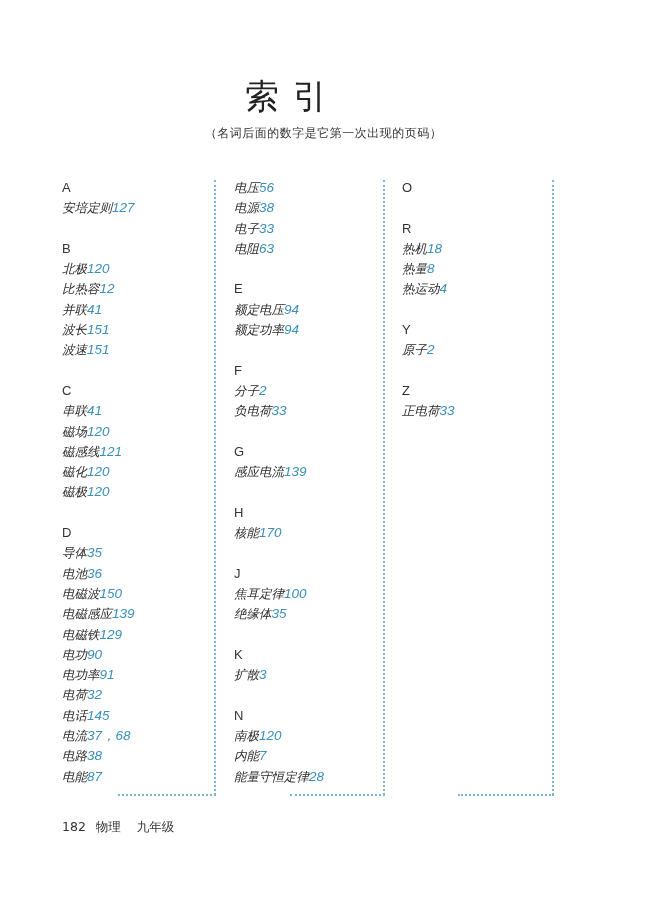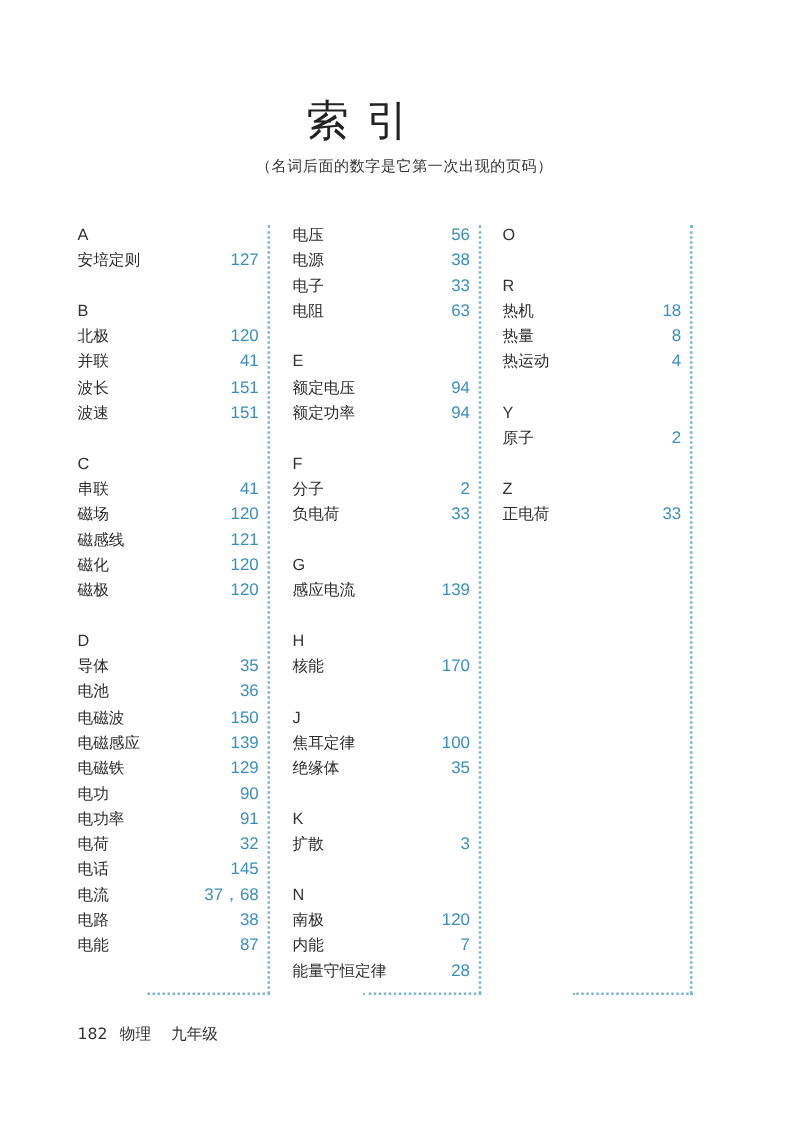--- a/index.html
+++ b/index.html
@@ -4,21 +4,21 @@
 <style>
   html, body { margin:0; padding:0; background:#ffffff; }
   body { width:647px; height:906px; position:relative; overflow:hidden;
          font-family:"DejaVu Sans", "Liberation Sans", sans-serif; color:#333; }
   .title { position:absolute; left:0; width:586px; top:74px; text-align:center;
            font-family:"DejaVu Serif", "Liberation Serif", serif; font-size:34px; letter-spacing:14px; color:#222; }
   .subtitle { position:absolute; left:0; width:647px; top:125px; text-align:center;
               font-family:"DejaVu Serif", "Liberation Serif", serif; font-size:12px; color:#333; letter-spacing:0.5px; }
   .col { position:absolute; top:178px; }
   .letter { height:20.3px; line-height:20.3px; font-size:13px; color:#333; font-family:"Liberation Sans", sans-serif; }
-  .row { height:20.3px; line-height:20.3px; display:flex; justify-content:space-between; font-size:12.5px; }
+  .row { height:20.3px; line-height:20.3px; display:flex; justify-content:flex-start; font-size:12.5px;font-style:italic; }
   .term { color:#2b2b2b; }
   .page { color:#3a8fba; font-family:"Liberation Sans", sans-serif; font-size:13.5px; }
   .gap { height:20.3px; }
   .vline { position:absolute; top:180px; width:0; border-left:2px dotted #7cb6cc; height:615px; }
   .hline { position:absolute; top:794px; height:0; border-top:2px dotted #7cb6cc; }
   .footer { position:absolute; left:62px; top:819px; font-size:12.5px; color:#333;text-align:center; }
   .footer span { margin-right:6px; }
 </style>
 </head>
 <body>
@@ -32,20 +32,24 @@
       <span class="term">安培定则</span>
       <span class="page">127</span>
     </div>
     <div class="gap"></div>
     <div class="letter">B</div>
     <div class="row">
       <span class="term">北极</span>
       <span class="page">120</span>
     </div>
     <div class="row">
+      <span class="term">比热容</span>
+      <span class="page">12</span>
+    </div>
+    <div class="row">
       <span class="term">并联</span>
       <span class="page">41</span>
     </div>
     <div class="row">
       <span class="term">波长</span>
       <span class="page">151</span>
     </div>
     <div class="row">
       <span class="term">波速</span>
       <span class="page">151</span>

